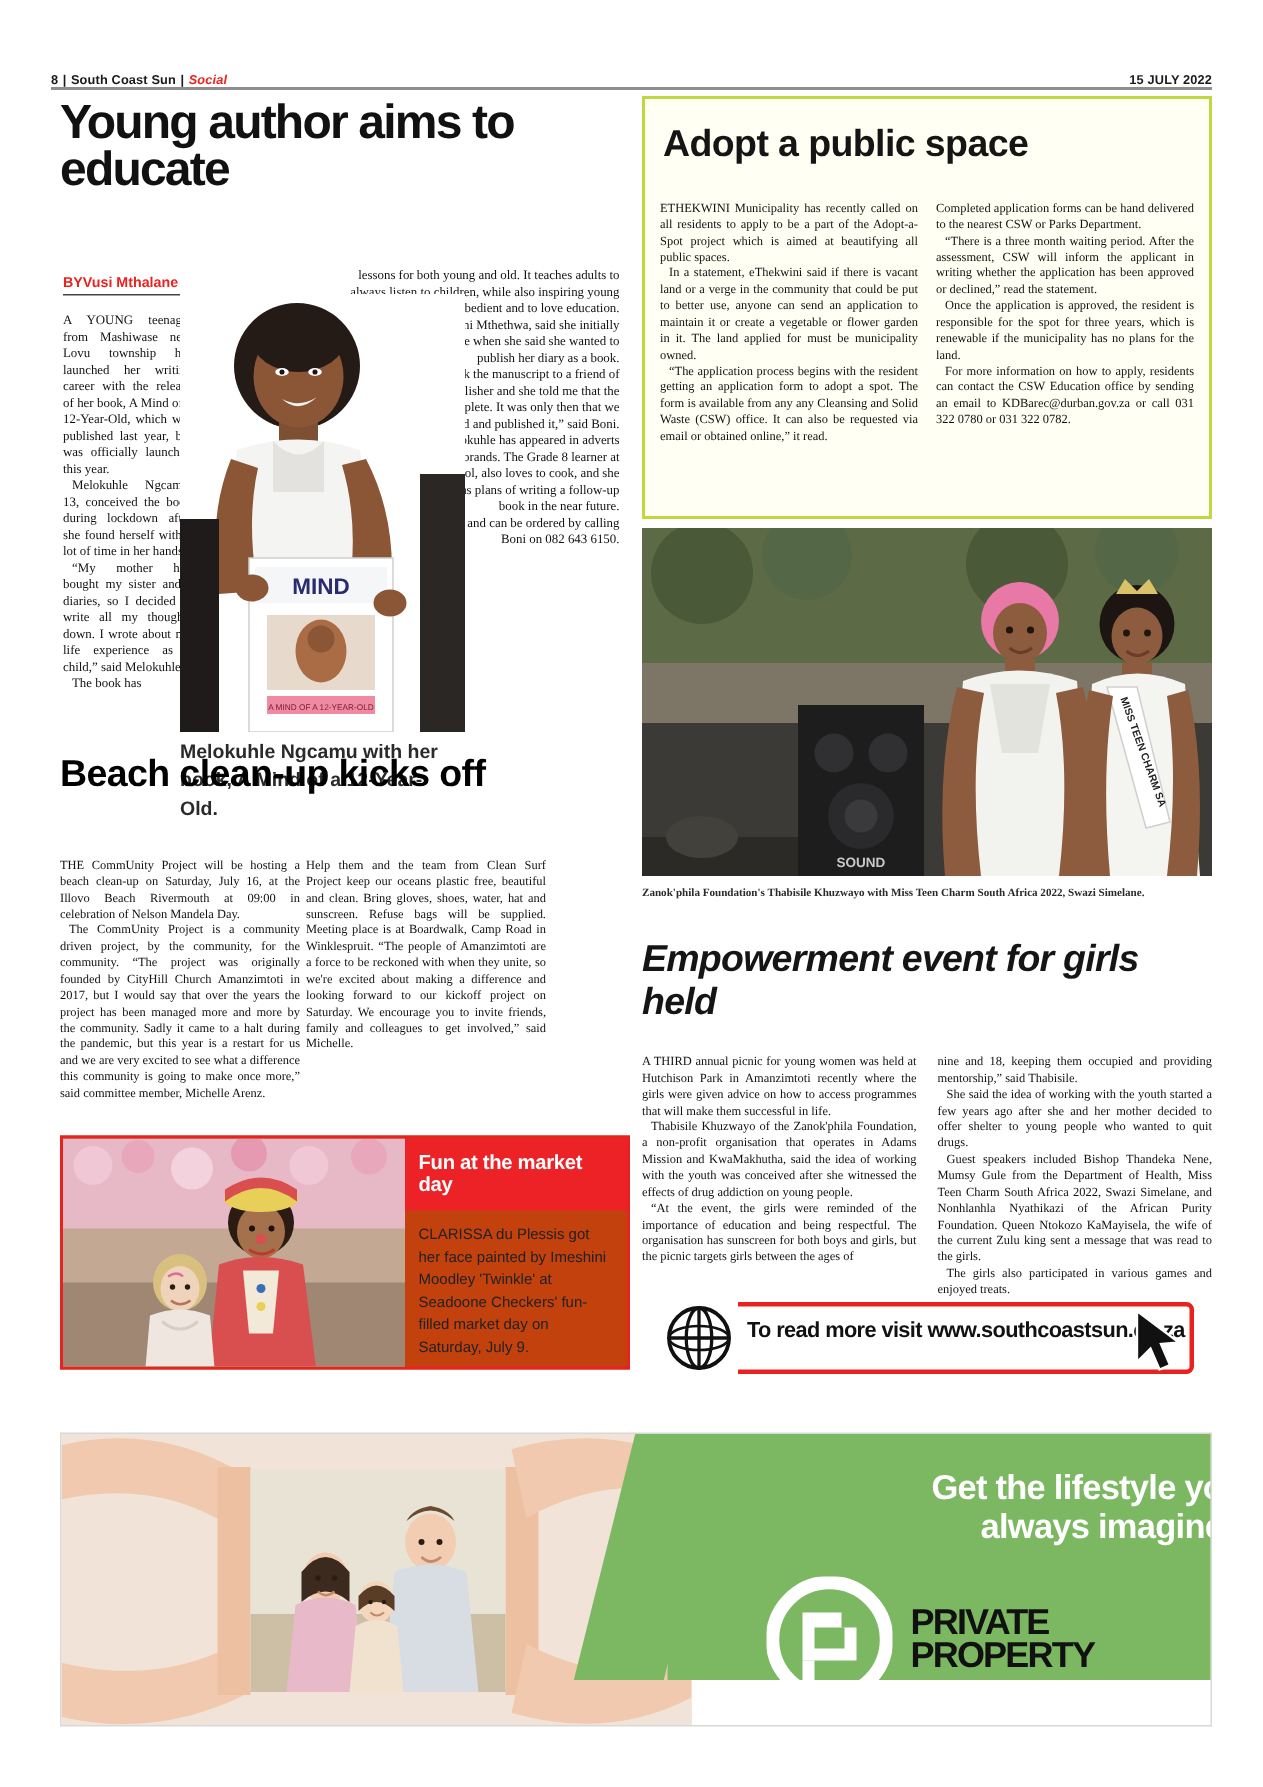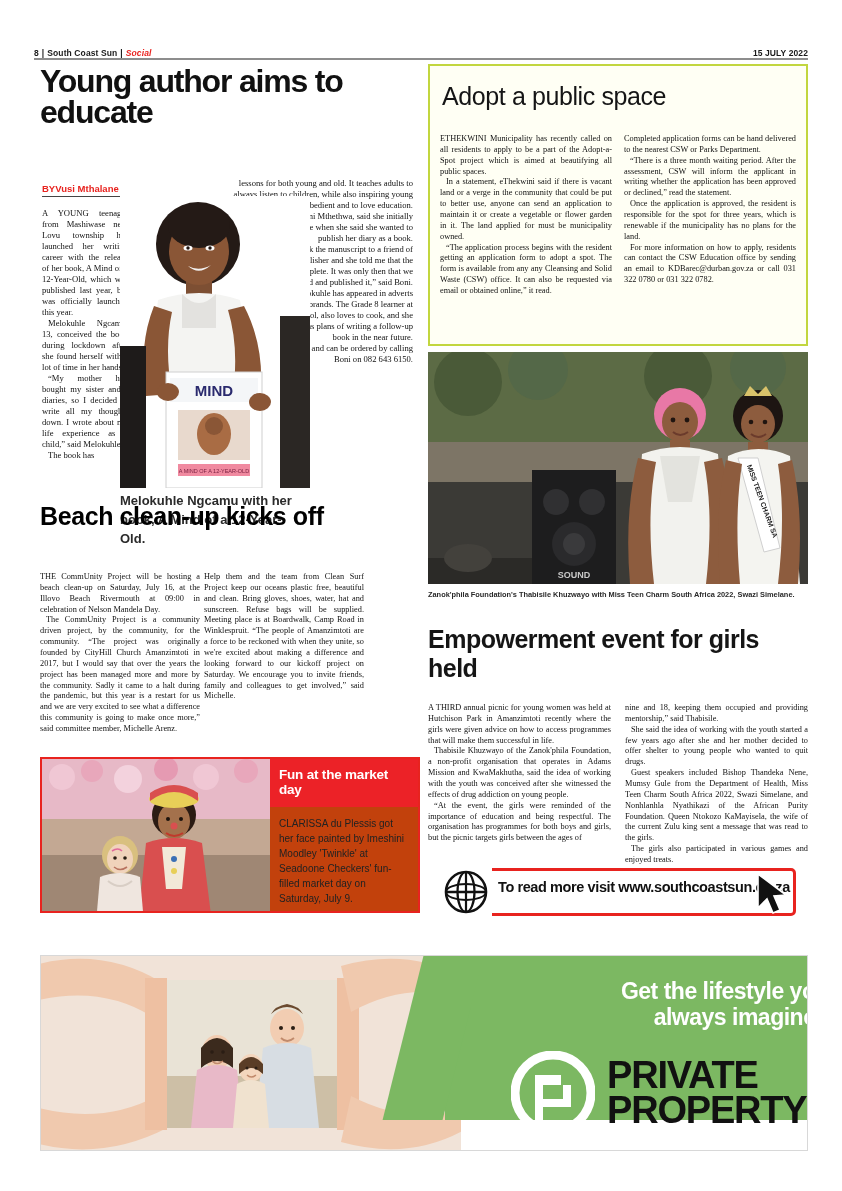--- a/index.html
+++ b/index.html
@@ -69,21 +69,21 @@
     font-size: 13px; line-height: 1.45; font-weight: bold; color: #2a2a2a;
   }
 
   
   .greenbox {
     position: absolute; left: 428px; top: 64px; width: 380px; height: 282px;
     border: 2.2px solid #c2d63f; background: #fffff4;
   }
   .greenbox h2 {
     font-family: "Liberation Sans", sans-serif;
-    font-weight: normal; font-size: 25px; letter-spacing: -.4px;
+    font-weight: bold; font-size: 25px; letter-spacing: -.4px;
     color: #151515; margin: 16px 0 0 12px;
   }
   .gb-cols {
     position: absolute; left: 10px; top: 68px; right: 10px;
     display: flex; gap: 12px;
   }
   .gb-cols > div {
     width: 176px; font-size: 8.3px; line-height: 1.31;
     text-align: justify; color: #111;
   }
@@ -128,29 +128,29 @@
     font-size: 10px; line-height: 1.5; color: #222;
   }
 
   
   .photo2 {
     position: absolute; left: 428px; top: 352px; width: 380px; height: 232px;
     overflow: hidden; background: #7d7264;
   }
   .cap2 {
     position: absolute; left: 428px; top: 590px; width: 380px;
-    font-family: Liberation Sans, sans-serif;
+    font-family: Liberation Serif, serif;
     font-size: 7.4px; line-height: 1.45; font-weight: bold; color: #2a2a2a;
   }
 
   
   .h-emp {
     position: absolute; left: 428px; top: 625px; width: 382px;
     font-family: "Liberation Sans", sans-serif;
-    font-size: 25px; letter-spacing: -.5px; color: #151515;
+    font-size: 25px; letter-spacing: -.5px; color: #151515; font-style: italic;
   }
   .emp-cols {
     position: absolute; left: 428px; top: 667px;
     display: flex; gap: 14px;
   }
   .emp-cols > div {
     width: 183px; font-size: 8.3px; line-height: 1.31;
     text-align: justify; color: #111;
   }
   .emp-cols p { text-indent: 6px; }
@@ -195,21 +195,21 @@
   }
   .ad-head {
     position: absolute; left: 430px; top: 22px; width: 358px;
     font-family: "Liberation Sans", sans-serif;
     font-weight: bold; font-size: 23px; line-height: 1.14;
     color: #fff; text-align: right; letter-spacing: -.5px;
   }
   .ad-logo { position: absolute; left: 470px; top: 95px; display: flex; align-items: center; gap: 12px; }
   .ad-logo-text {
     font-family: "Liberation Sans", sans-serif;
-    font-weight: bold; font-size: 38px; line-height: .92;
+    font-weight: bold; font-size: 24px; line-height: .92;
     color: #111; letter-spacing: -1.2px;
   }
 
   
   .ph { position: absolute; inset: 0; }
 </style>
 </head>
 <body>
 
 <div class="page">
@@ -411,21 +411,21 @@
       <ellipse cx="40" cy="206" rx="24" ry="14" fill="#43413c"></ellipse>
     </svg>
   </div>
   <div class="cap2">Zanok'phila Foundation's Thabisile Khuzwayo with Miss Teen Charm South Africa 2022, Swazi Simelane.</div>
 
   <h2 class="h-emp">Empowerment event for girls held</h2>
   <div class="emp-cols">
     <div>
       <p>A THIRD annual picnic for young women was held at Hutchison Park in Amanzimtoti recently where the girls were given advice on how to access programmes that will make them successful in life.</p>
       <p>Thabisile Khuzwayo of the Zanok'phila Foundation, a non-profit organisation that operates in Adams Mission and KwaMakhutha, said the idea of working with the youth was conceived after she witnessed the effects of drug addiction on young people.</p>
-      <p>“At the event, the girls were reminded of the importance of education and being respectful. The organisation has programmes for both boys and girls, but the picnic targets girls between the ages of</p>
+      <p>“At the event, the girls were reminded of the importance of education and being respectful. The organisation has sunscreen for both boys and girls, but the picnic targets girls between the ages of</p>
     </div>
     <div>
       <p>nine and 18, keeping them occupied and providing mentorship,” said Thabisile.</p>
       <p>She said the idea of working with the youth started a few years ago after she and her mother decided to offer shelter to young people who wanted to quit drugs.</p>
       <p>Guest speakers included Bishop Thandeka Nene, Mumsy Gule from the Department of Health, Miss Teen Charm South Africa 2022, Swazi Simelane, and Nonhlanhla Nyathikazi of the African Purity Foundation. Queen Ntokozo KaMayisela, the wife of the current Zulu king sent a message that was read to the girls.</p>
       <p>The girls also participated in various games and enjoyed treats.</p>
     </div>
   </div>
 
   <div class="readmore"></div>

